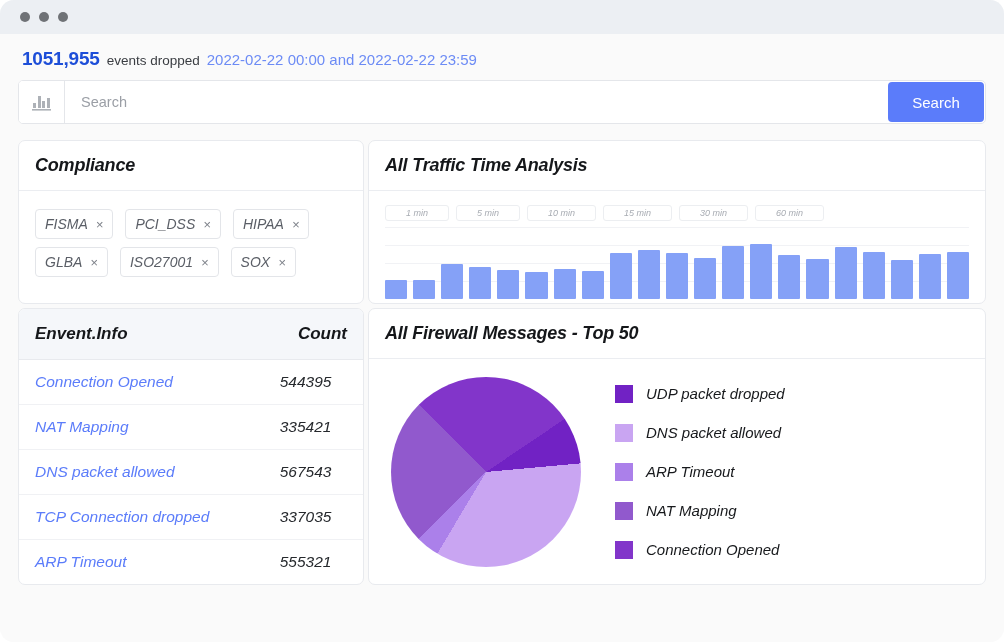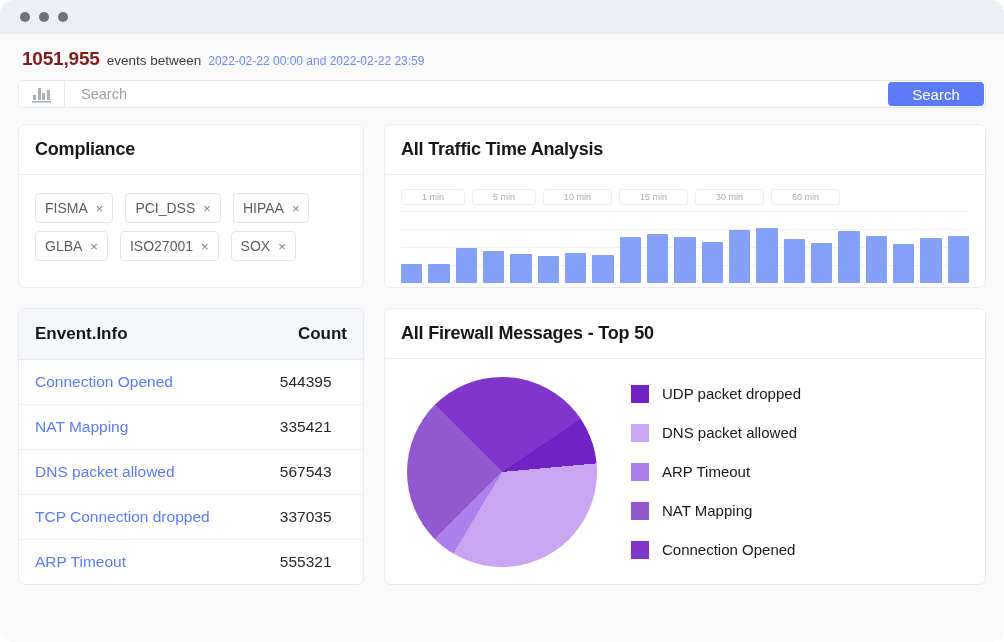--- a/index.html
+++ b/index.html
@@ -48,37 +48,37 @@
   #summary-line {
     display: flex;
     align-items: baseline;
     gap: 7px;
     padding: 14px 4px 10px 4px;
     white-space: nowrap;
   }
   #event-count {
     font-size: 19px;
     font-weight: bold;
-    color: #7f1d1d;
+    color: #1d4ed8;
     letter-spacing: -0.2px;
   }
   #events-between-label {
     font-size: 13.5px;
     color: #3a3d42;
   }
   #date-range {
-    font-size: 12px;
+    font-size: 15px;
     color: #6c8bf5;
   }
 
   
   #search-bar {
     display: flex;
     align-items: stretch;
-    height: 28px;
+    height: 44px;
     background: #ffffff;
     border: 1px solid #e4e6ea;
     border-radius: 5px;
     overflow: hidden;
     margin-bottom: 16px;
   }
   #chart-icon-box {
     width: 46px;
     display: flex;
     align-items: center;
@@ -107,21 +107,22 @@
     cursor: pointer;
     border-radius: 4px;
     margin: 1px;
   }
 
   
   #dash-grid {
     display: grid;
     grid-template-columns: 346px 1fr;
     grid-template-rows: 164px 1fr;
-    gap: 20px;
+    gap: 4px;
+    font-style: italic;
   }
 
   .card {
     background: #ffffff;
     border: 1px solid #e8eaee;
     border-radius: 7px;
     overflow: hidden;
     display: flex;
     flex-direction: column;
   }
@@ -243,21 +244,21 @@
   <div id="title-bar">
     <span class="win-dot"></span>
     <span class="win-dot"></span>
     <span class="win-dot"></span>
   </div>
 
   <div id="app-body">
 
     <div id="summary-line">
       <span id="event-count">1051,955</span>
-      <span id="events-between-label">events between</span>
+      <span id="events-between-label">events dropped</span>
       <span id="date-range">2022-02-22 00:00 and 2022-02-22 23:59</span>
     </div>
 
     <div id="search-bar">
       <div id="chart-icon-box">
         <svg width="19" height="17" viewBox="0 0 19 17" aria-hidden="true">
           <rect x="1" y="9" width="3" height="5" fill="#adb1b7"></rect>
           <rect x="6" y="2" width="3" height="12" fill="#adb1b7"></rect>
           <rect x="10" y="7" width="3" height="7" fill="#adb1b7"></rect>
           <rect x="15" y="4" width="3" height="10" fill="#adb1b7"></rect>

